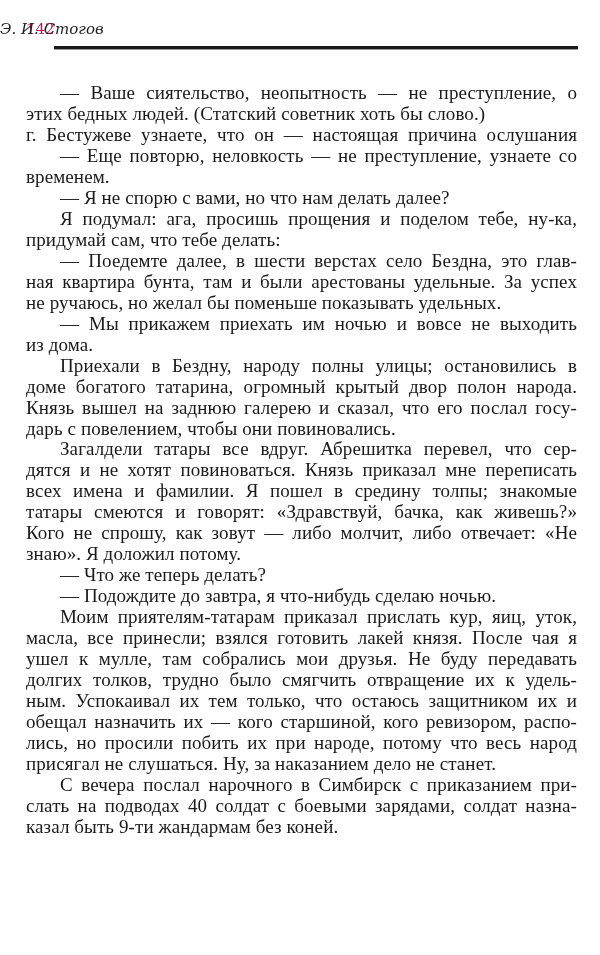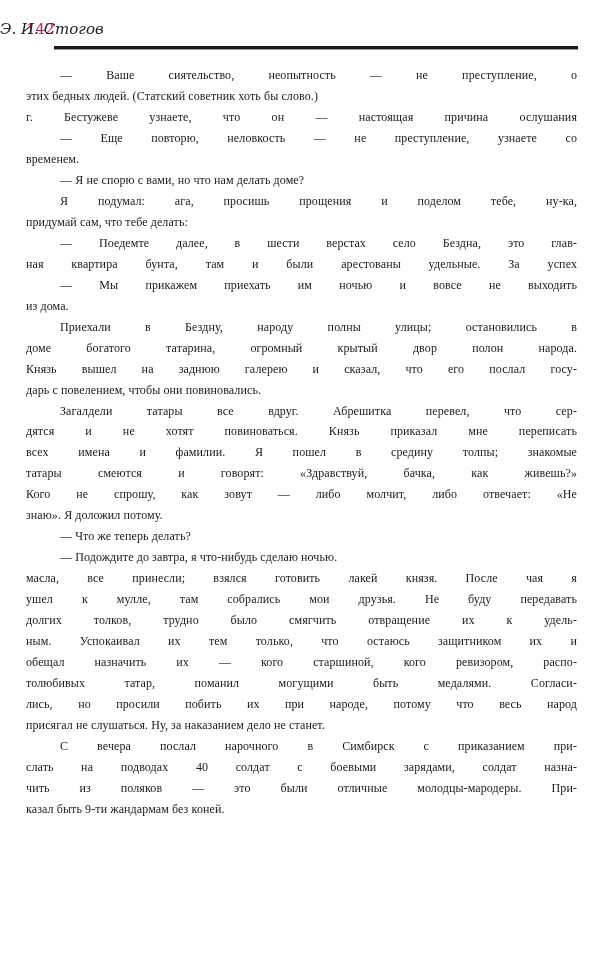--- a/index.html
+++ b/index.html
@@ -10,22 +10,22 @@
   }
   .running-head {
     position:absolute; left:0; width:544px; top:20px; text-align:left;
     font-family:"DejaVu Serif", serif; font-style:italic; font-size:15px; color:#222;
   }
   .rule {
     position:absolute; left:54px; width:524px; top:46px; height:3px;
     background:#1a1a1a; border-bottom:1px solid #9a9a9a;
   }
   .body-text {
-    position:absolute; left:26px; top:65px; width:551px;
-    font-family:"Liberation Serif", serif; font-size:12px; line-height:20.98px;
+    position:absolute; left:26px; top:82px; width:551px;
+    font-family:"Liberation Serif", serif; font-size:19px; line-height:20.98px;
     letter-spacing:0.1px;
   }
   .line {
     display:block; height:20.98px; white-space:nowrap;
     text-align:justify; text-align-last:justify;
   }
   .line.indent { padding-left:34px; }
   .line.last { text-align-last:left; }
 </style>
 </head>
@@ -35,45 +35,45 @@
   <div class="page-number">142</div>
   <div class="running-head">Э. И. Стогов</div>
   <div class="rule"></div>
 
   <div class="body-text" id="body-text">
       <span class="line indent">— Ваше сиятельство, неопытность — не преступление, о</span>
       <span class="line last">этих бедных людей. (Статский советник хоть бы слово.)</span>
       <span class="line">г. Бестужеве узнаете, что он — настоящая причина ослушания</span>
       <span class="line indent">— Еще повторю, неловкость — не преступление, узнаете со</span>
       <span class="line last">временем.</span>
-      <span class="line indent last">— Я не спорю с вами, но что нам делать доме?</span>
+      <span class="line indent last">— Я не спорю с вами, но что нам делать далее?</span>
       <span class="line indent">Я подумал: ага, просишь прощения и поделом тебе, ну-ка,</span>
       <span class="line last">придумай сам, что тебе делать:</span>
       <span class="line indent">— Поедемте далее, в шести верстах село Бездна, это глав-</span>
       <span class="line">ная квартира бунта, там и были арестованы удельные. За успех</span>
+      <span class="line last">не ручаюсь, но желал бы поменьше показывать удельных.</span>
       <span class="line indent">— Мы прикажем приехать им ночью и вовсе не выходить</span>
       <span class="line last">из дома.</span>
       <span class="line indent">Приехали в Бездну, народу полны улицы; остановились в</span>
       <span class="line">доме богатого татарина, огромный крытый двор полон народа.</span>
       <span class="line">Князь вышел на заднюю галерею и сказал, что его послал госу-</span>
       <span class="line last">дарь с повелением, чтобы они повиновались.</span>
       <span class="line indent">Загалдели татары все вдруг. Абрешитка перевел, что сер-</span>
       <span class="line">дятся и не хотят повиноваться. Князь приказал мне переписать</span>
       <span class="line">всех имена и фамилии. Я пошел в средину толпы; знакомые</span>
       <span class="line">татары смеются и говорят: «Здравствуй, бачка, как живешь?»</span>
       <span class="line">Кого не спрошу, как зовут — либо молчит, либо отвечает: «Не</span>
       <span class="line last">знаю». Я доложил потому.</span>
       <span class="line indent last">— Что же теперь делать?</span>
       <span class="line indent last">— Подождите до завтра, я что-нибудь сделаю ночью.</span>
+      <span class="line indent">Моим приятелям-татарам приказал прислать кур, яиц, уток,</span>
       <span class="line">масла, все принесли; взялся готовить лакей князя. После чая я</span>
       <span class="line">ушел к мулле, там собрались мои друзья. Не буду передавать</span>
       <span class="line">долгих толков, трудно было смягчить отвращение их к удель-</span>
       <span class="line">ным. Успокаивал их тем только, что остаюсь защитником их и</span>
       <span class="line">обещал назначить их — кого старшиной, кого ревизором, распо-</span>
-      <span class="line">толюбивых татар, поманил могущими быть медалями. Согласи-</span>
       <span class="line">лись, но просили побить их при народе, потому что весь народ</span>
       <span class="line last">присягал не слушаться. Ну, за наказанием дело не станет.</span>
       <span class="line indent">С вечера послал нарочного в Симбирск с приказанием при-</span>
       <span class="line">слать на подводах 40 солдат с боевыми зарядами, солдат назна-</span>
-      <span class="line">чить из поляков — это были отличные молодцы-мародеры. При-</span>
       <span class="line last">казал быть 9-ти жандармам без коней.</span>
     </div>
 </div>
 
 </body></html>

